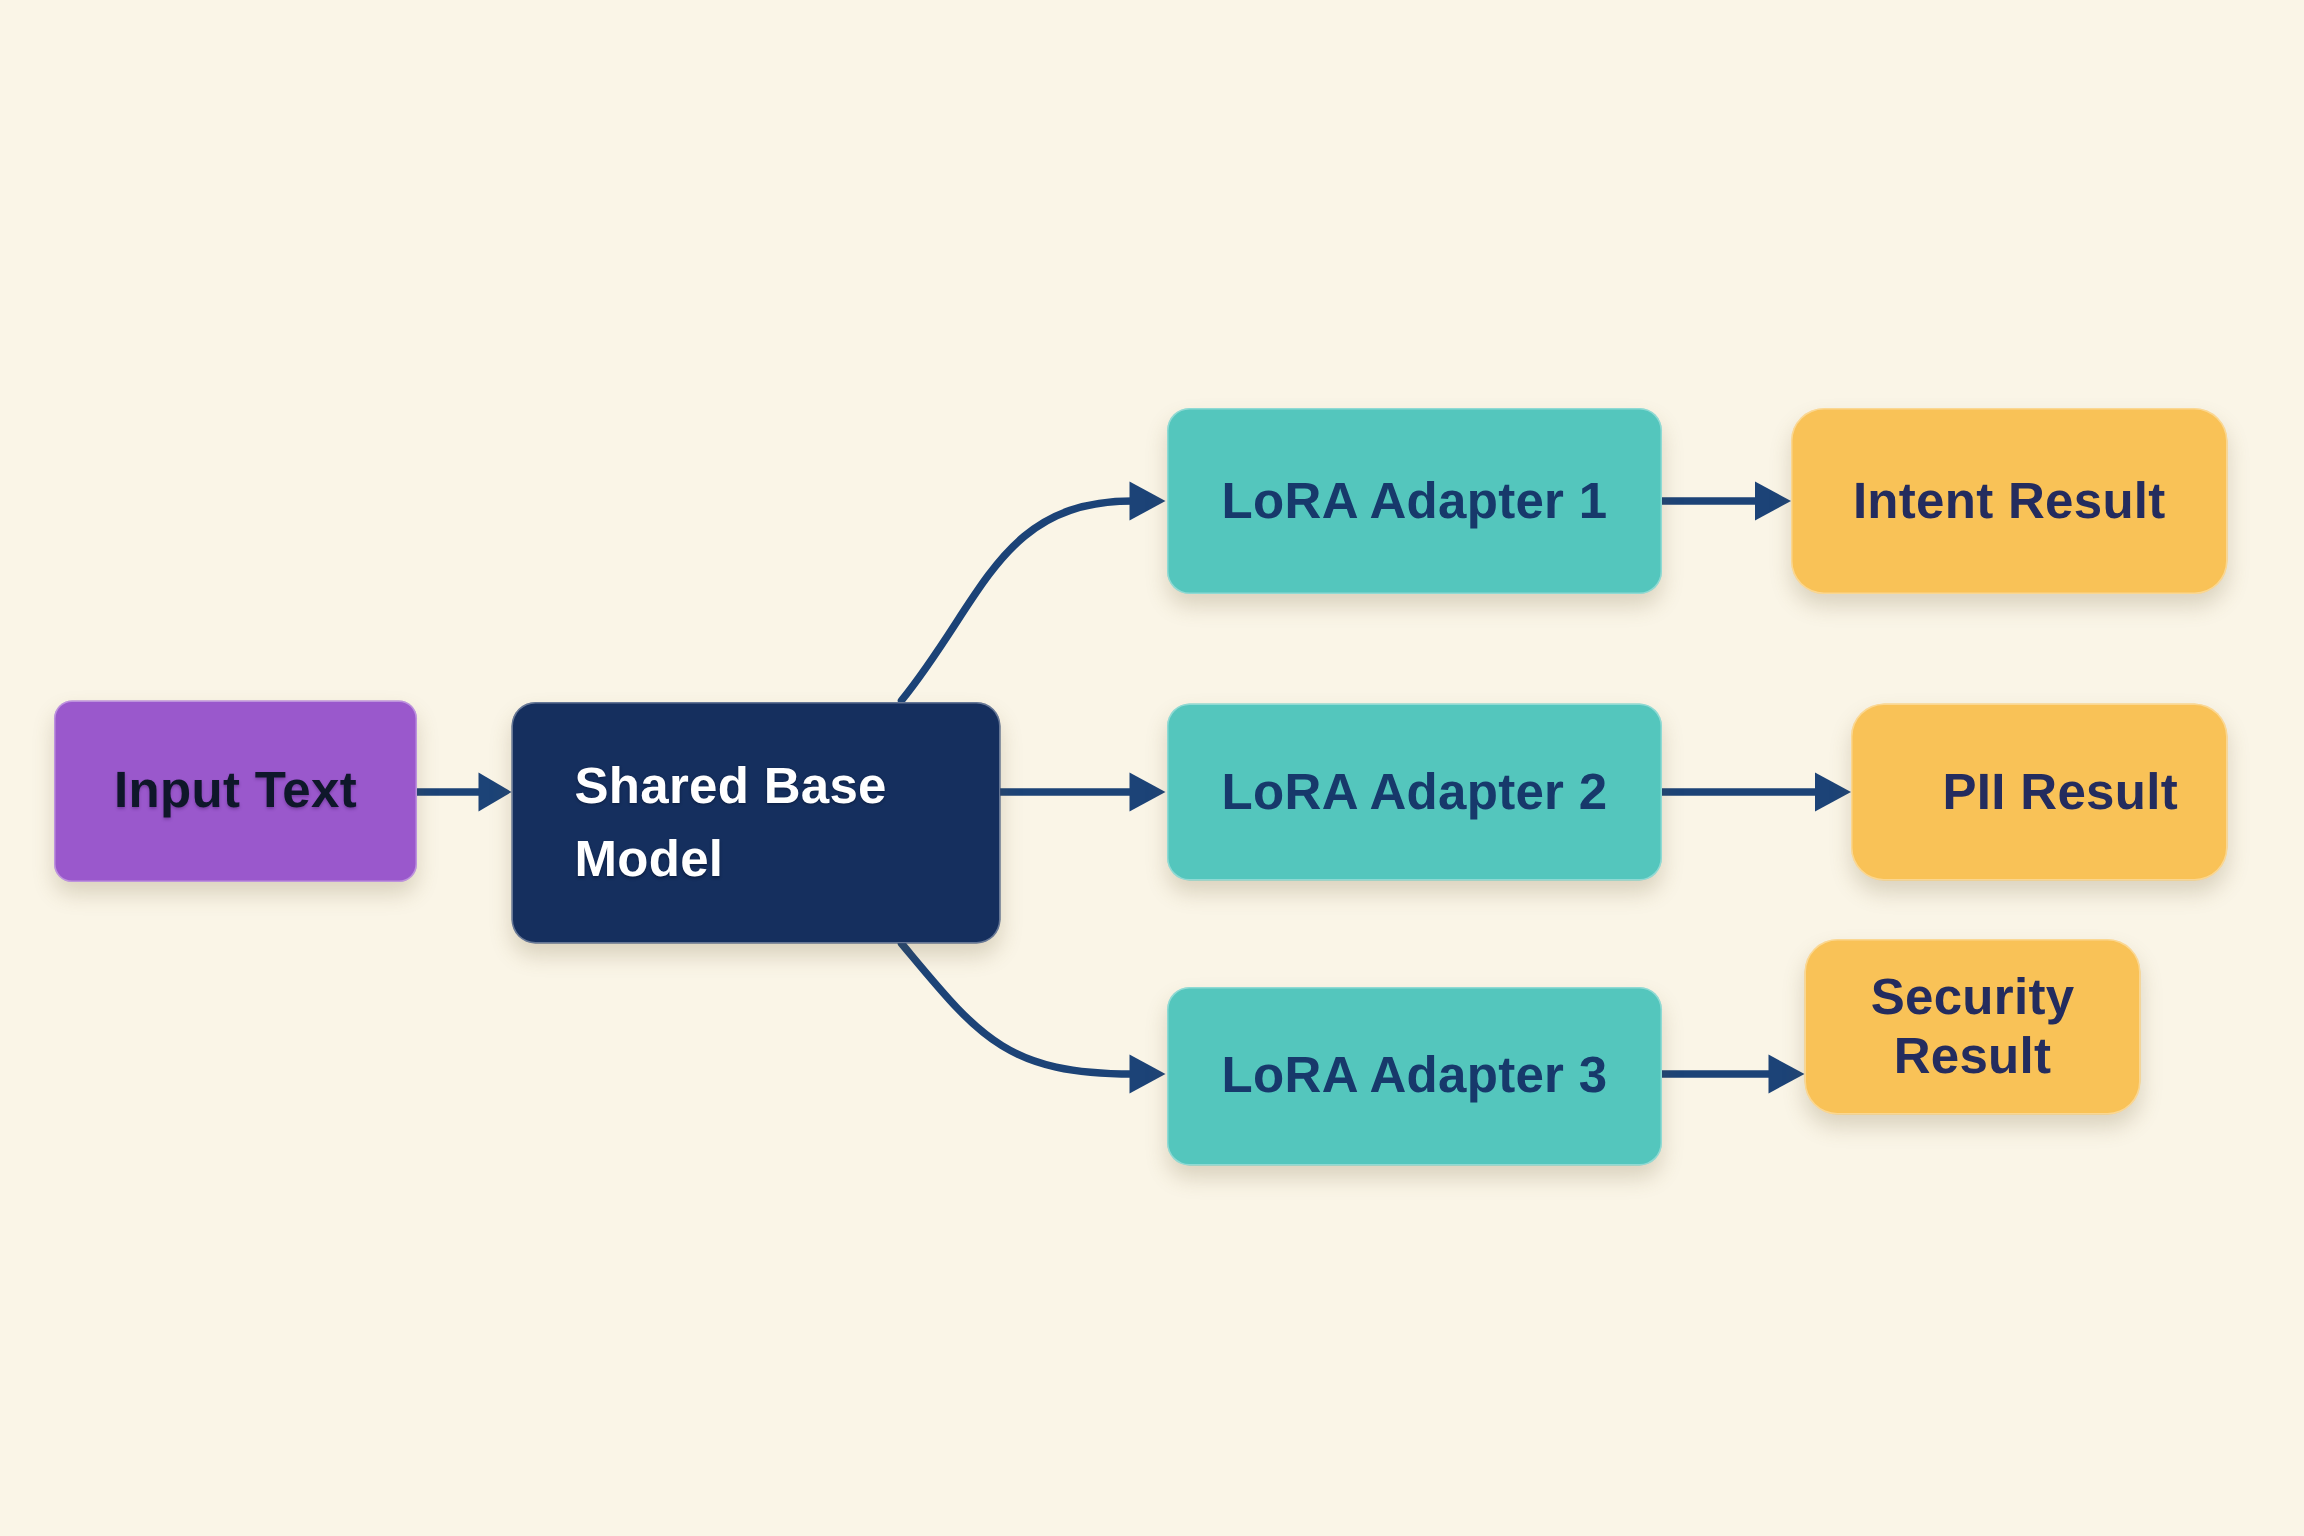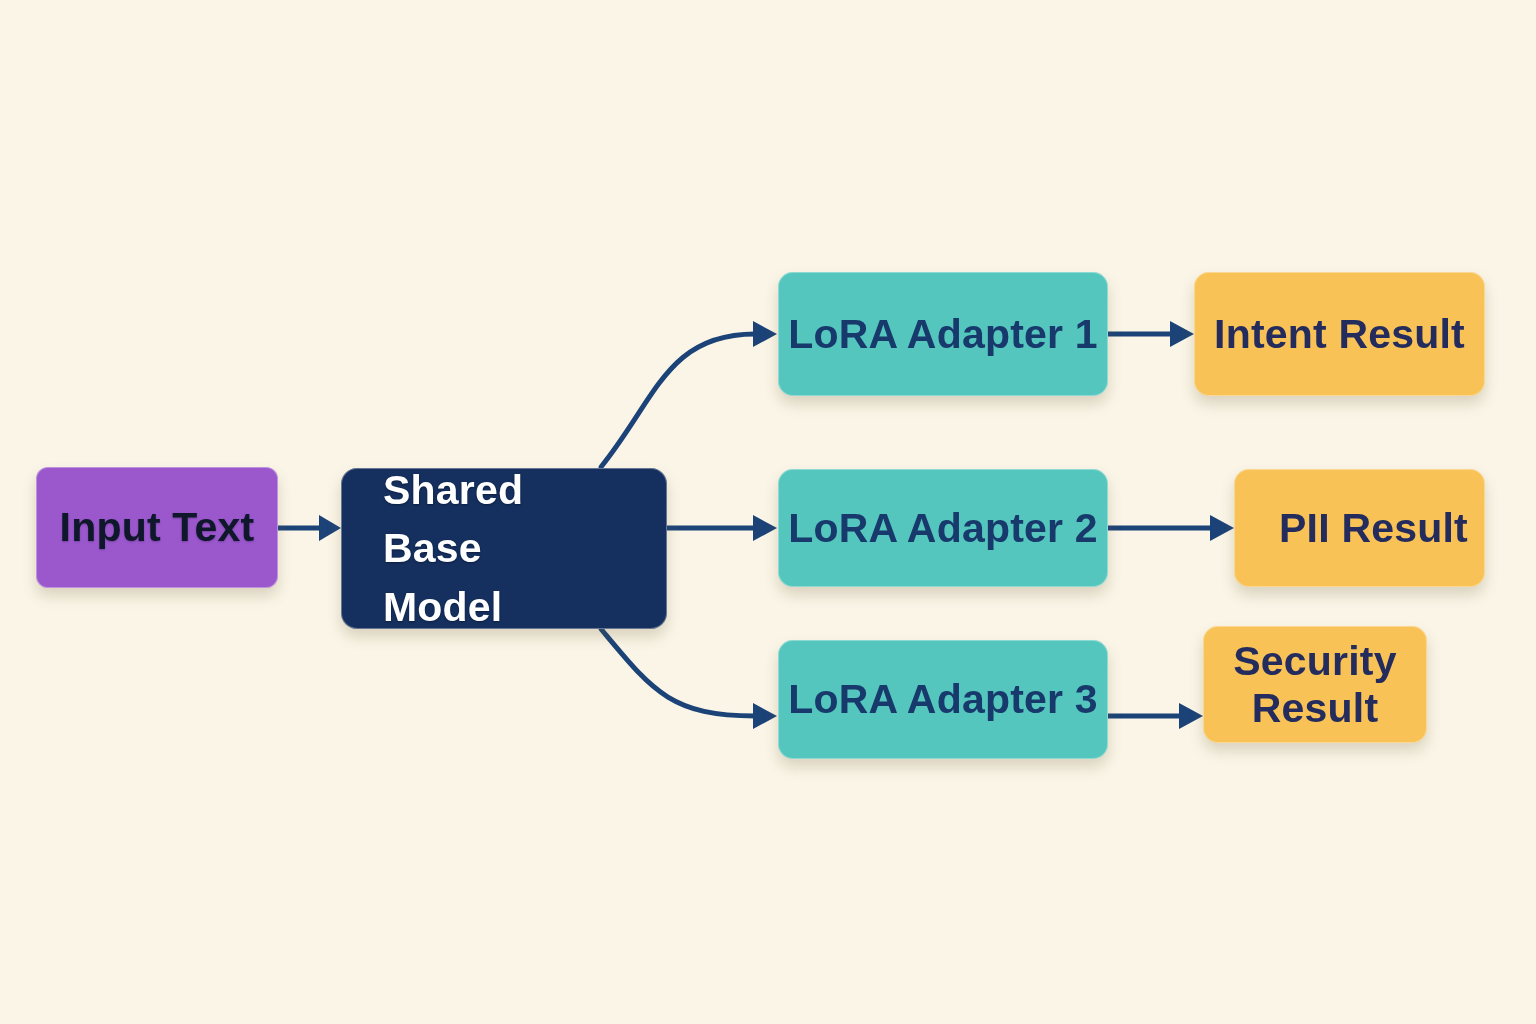--- a/index.html
+++ b/index.html
@@ -24,21 +24,21 @@
     pointer-events: none;
   }
   .node {
     position: absolute;
     display: flex;
     align-items: center;
     justify-content: center;
     box-sizing: border-box;
     border-radius: 15px;
     font-weight: 700;
-    font-size: 41px;
+    font-size: 34px;
     letter-spacing: 0.2px;
     text-align: center;
     box-shadow: inset 0 0 0 1px rgba(255,255,255,0.35),
                 0 8px 14px rgba(110,92,48,0.22);
   }
   .node .label { display: block; }
 
   .node-input {
     left: 36px; top: 467px; width: 242px; height: 121px;
     background: #9a58cc;
@@ -57,24 +57,25 @@
     line-height: 1.43;
     text-shadow: 0 1px 2px rgba(0,10,30,0.45);
   }
   .node-teal {
     background: #54c6bd;
     color: #17396b;
   }
   .node-yellow {
     background: #f9c257;
     color: #242c5e;
+    border-radius: 22px;
   }
   .node-adapter1 { left: 778px; top: 272px; width: 330px; height: 124px; }
   .node-adapter2 { left: 778px; top: 469px; width: 330px; height: 118px; }
-  .node-adapter3 { left: 778px; top: 640px; width: 330px; height: 119px; }
+  .node-adapter3 { left: 778px; top: 658px; width: 330px; height: 119px; }
   .node-intent   { left: 1194px; top: 272px; width: 291px; height: 124px; }
   .node-pii      { left: 1234px; top: 469px; width: 251px; height: 118px; padding-left: 28px; }
   .node-security { left: 1203px; top: 626px; width: 224px; height: 117px; }
 
   .edge-stroke {
     fill: none;
     stroke: #1c4377;
     stroke-width: 5;
     stroke-linecap: round;
   }

